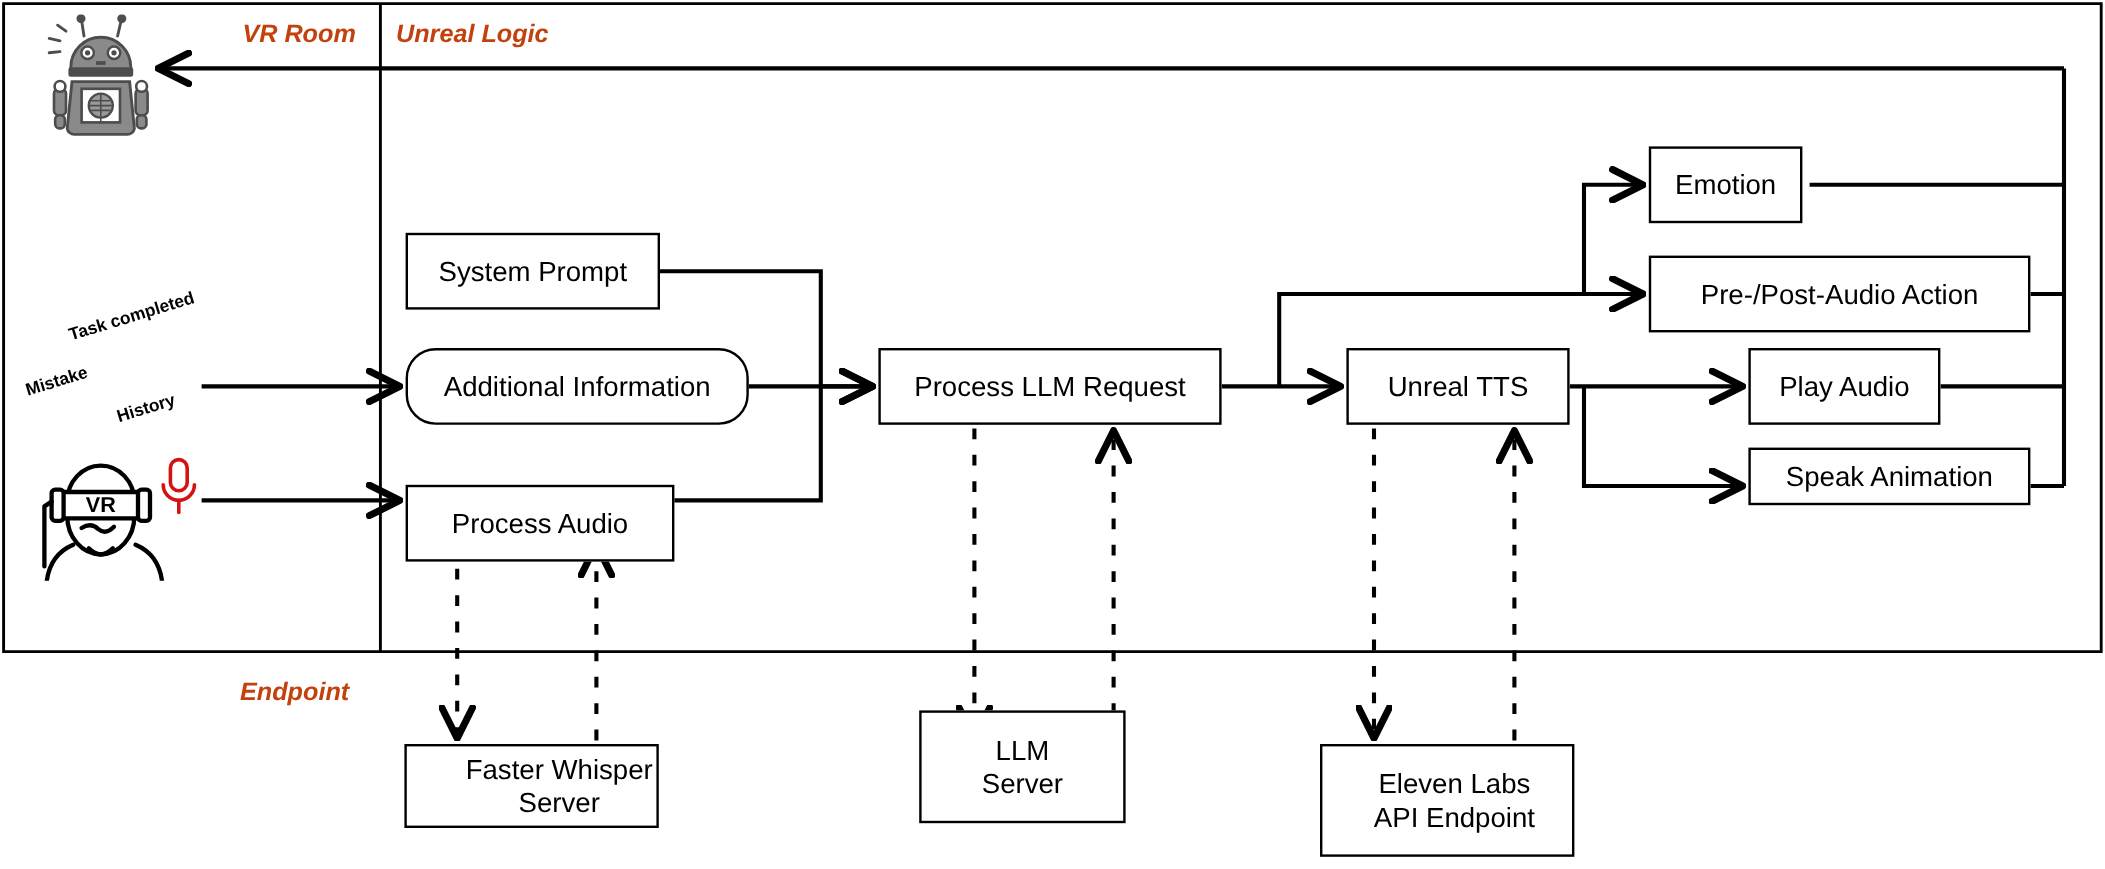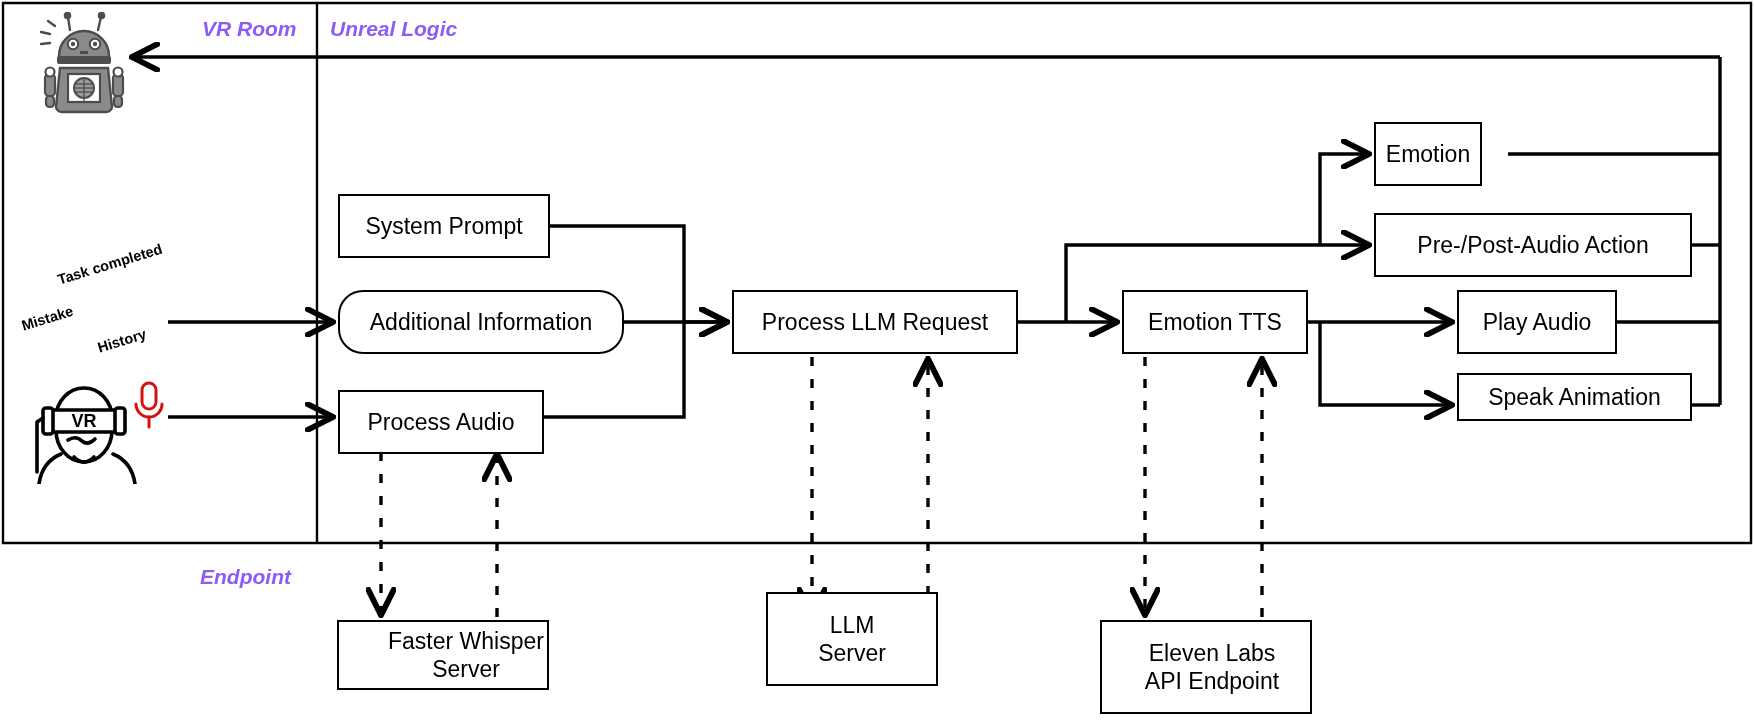--- a/index.html
+++ b/index.html
@@ -35,21 +35,21 @@
     font-size: 23px;
     line-height: 1.22;
     font-family: "Liberation Sans", sans-serif;
     z-index: 5;
   }
   .lane-label {
     position: absolute;
     font-weight: bold;
     font-style: italic;
     font-size: 21px;
-    color: #8b5cf6;
+    color: #c2410c;
     white-space: nowrap;
     z-index: 6;
   }
   .edge-label {
     position: absolute;
     font-size: 14.5px;
     font-weight: 600;
     color: #000000;
     white-space: nowrap;
     transform-origin: left center;
@@ -213,27 +213,27 @@
         <path d="M 6 24 a 13 13 0 0 0 26 0"></path>
         <path d="M 19 37 L 19 47"></path>
       </g>
     </svg>
   </div>
 
   <div class="node-box" style="left:338px; top:194px; width:212px; height:64px;">System Prompt</div>
 
   <div class="node-box" style="left:338px; top:290px; width:286px; height:64px;border-radius:25px;">Additional Information</div>
 
-  <div class="node-box" style="left:338px; top:390px; width:206px; height:64px;">Process Audio</div>
+  <div class="node-box" style="left:338px; top:404px; width:224px; height:64px;">Process Audio</div>
 
   <div class="node-box" style="left:732px; top:290px; width:286px; height:64px;">Process LLM Request</div>
 
-  <div class="node-box" style="left:1122px; top:290px; width:186px; height:64px;">Emotion TTS</div>
-
-  <div class="node-box" style="left:1374px; top:122px; width:108px; height:64px;">Emotion</div>
+  <div class="node-box" style="left:1122px; top:290px; width:186px; height:64px;">Unreal TTS</div>
+
+  <div class="node-box" style="left:1374px; top:122px; width:128px; height:64px;">Emotion</div>
 
   <div class="node-box" style="left:1374px; top:213px; width:318px; height:64px;">Pre-/Post-Audio Action</div>
 
   <div class="node-box" style="left:1457px; top:290px; width:160px; height:64px;">Play Audio</div>
 
   <div class="node-box" style="left:1457px; top:373px; width:235px; height:48px;">Speak Animation</div>
 
   <div class="node-box multiline" style="left:337px; top:620px; width:212px; height:70px; white-space:pre-line;padding-left:46px;">Faster Whisper
 Server</div>
 

